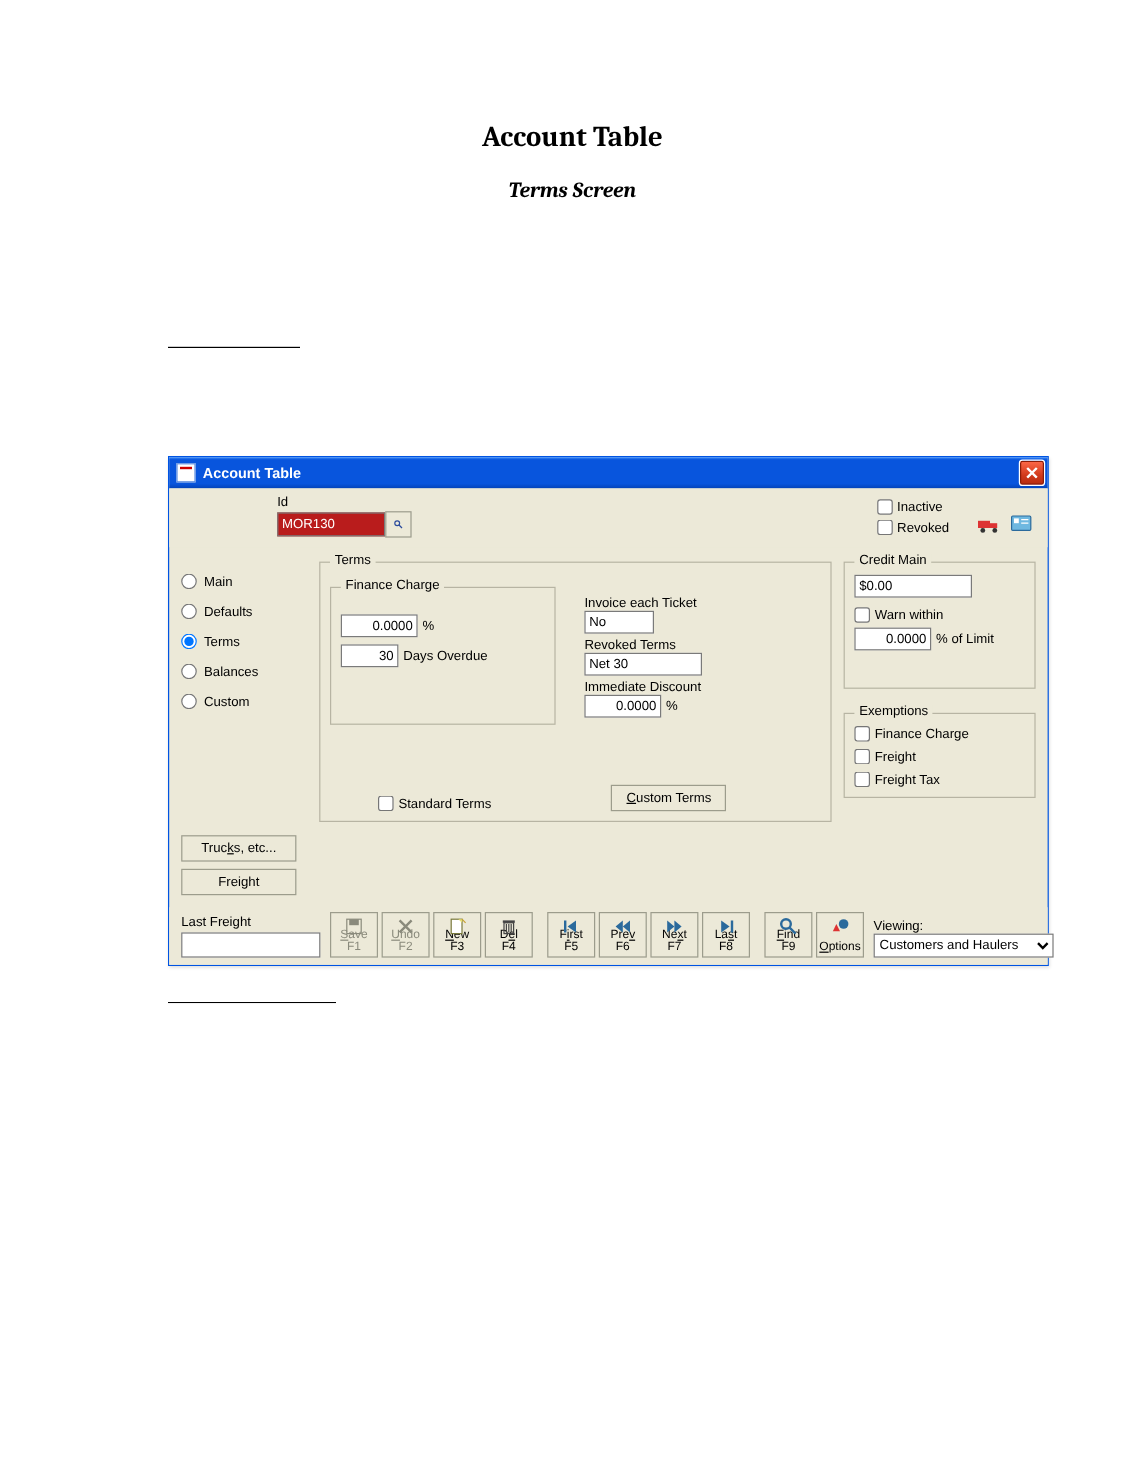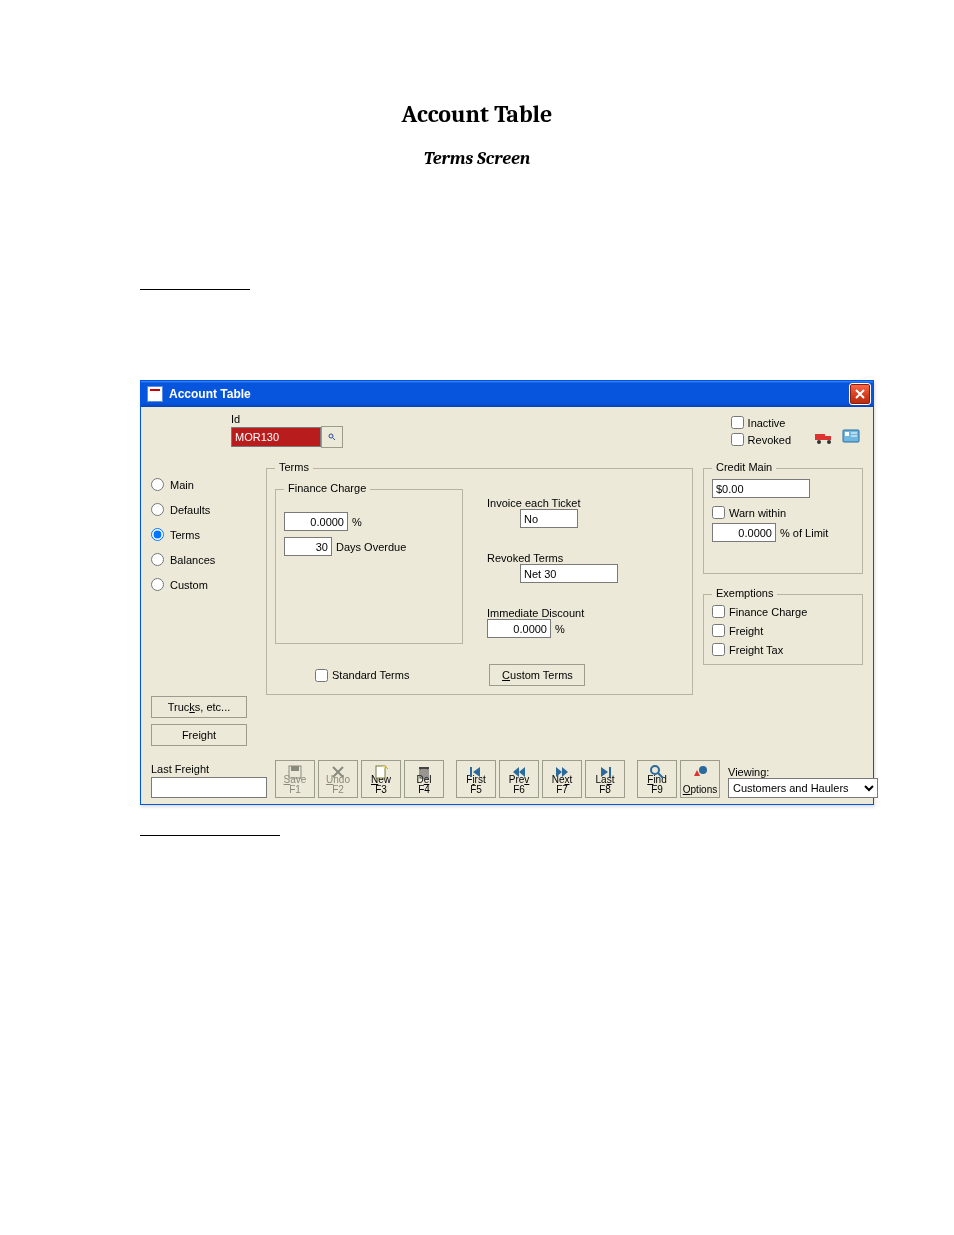--- a/index.html
+++ b/index.html
@@ -247,37 +247,37 @@
   .row-inline {
     display: flex;
     align-items: center;
     gap: 4px;
     margin-bottom: 6px;
     font-size: 11px;
   }
   .col-stack {
     display: flex;
     flex-direction: column;
-    gap: 24px;
+    gap: 4px;
     margin-top: 18px;
   }
   .col-stack label { font-size: 11px; }
   .med-input {
     width: 90px;
     height: 17px;
     border: 1px solid #7a7a7a;
     background: #fff;
     padding: 0 3px;
     font-size: 11px;
-    margin-left: 33px;
   }
   .terms-bottom {
     display: flex;
-    align-items: center;
-    gap: 80px;
+    align-items: flex-end;
+    gap: 100px;
+    margin-top: 30px;
   }
 
   .right-panel {
     width: 160px;
     display: flex;
     flex-direction: column;
     gap: 12px;
   }
   .credit-input {
     width: 90px;

